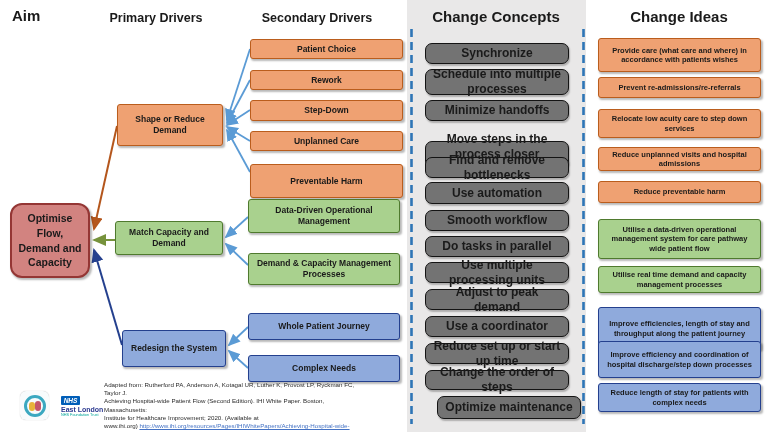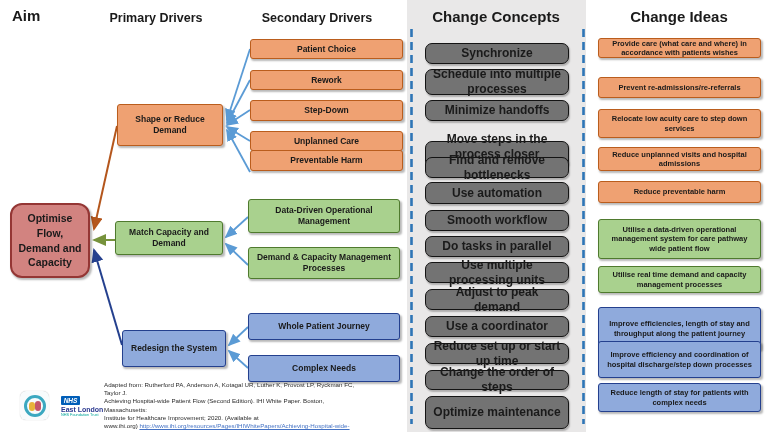--- a/index.html
+++ b/index.html
@@ -122,42 +122,42 @@
 <div class="box aim-box">Optimise Flow, Demand and Capacity</div>
 
 <div class="box rounded orange prim" style="left:117px; top:104px; width:106px; height:42px;">Shape or Reduce Demand</div>
 <div class="box rounded green prim" style="left:115px; top:221px; width:108px; height:34px;">Match Capacity and Demand</div>
 <div class="box rounded blue prim" style="left:122px; top:330px; width:104px; height:37px;">Redesign the System</div>
 
 <div class="box rounded orange sec" style="top:39px; height:20px;">Patient Choice</div>
 <div class="box rounded orange sec" style="top:70px; height:20px;">Rework</div>
 <div class="box rounded orange sec" style="top:100px; height:21px;">Step-Down</div>
 <div class="box rounded orange sec" style="top:131px; height:20px;">Unplanned Care</div>
-<div class="box rounded orange sec" style="top:150px; height:21px;">Preventable Harm</div>
+<div class="box rounded orange sec" style="top:164px; height:34px;">Preventable Harm</div>
 <div class="box rounded green sec2" style="top:199px; height:34px;">Data-Driven Operational Management</div>
-<div class="box rounded green sec2" style="top:247px; height:32px;">Demand &amp; Capacity Management Processes</div>
+<div class="box rounded green sec2" style="top:253px; height:32px;">Demand &amp; Capacity Management Processes</div>
 <div class="box rounded blue sec2" style="top:313px; height:27px;">Whole Patient Journey</div>
 <div class="box rounded blue sec2" style="top:355px; height:27px;text-align:right;">Complex Needs</div>
 
 <div class="box con" style="top:43px; height:21px;">Synchronize</div>
 <div class="box con" style="top:69px; height:26px;">Schedule into multiple processes</div>
 <div class="box con" style="top:100px; height:21px;">Minimize handoffs</div>
 <div class="box con" style="top:141px; height:27px;">Move steps in the process closer together</div>
 <div class="box con" style="top:157px; height:21px;">Find and remove bottlenecks</div>
 <div class="box con" style="top:182px; height:22px;">Use automation</div>
 <div class="box con" style="top:210px; height:21px;">Smooth workflow</div>
 <div class="box con" style="top:236px; height:21px;">Do tasks in parallel</div>
 <div class="box con" style="top:262px; height:21px;">Use multiple processing units</div>
 <div class="box con" style="top:289px; height:21px;">Adjust to peak demand</div>
 <div class="box con" style="top:316px; height:21px;">Use a coordinator</div>
 <div class="box con" style="top:343px; height:21px;">Reduce set up or start up time</div>
 <div class="box con" style="top:370px; height:20px;">Change the order of steps</div>
-<div class="box con" style="top:396px; height:33px;">Optimize maintenance</div>
+<div class="box con" style="top:396px; height:23px;margin-left:12px;">Optimize maintenance</div>
 
-<div class="box rounded orange idea" style="top:38px; height:20px;">Provide care (what care and where) in accordance with patients wishes</div>
+<div class="box rounded orange idea" style="top:38px; height:34px;">Provide care (what care and where) in accordance with patients wishes</div>
 <div class="box rounded orange idea" style="top:77px; height:21px;">Prevent re-admissions/re-referrals</div>
 <div class="box rounded orange idea" style="top:109px; height:29px;">Relocate low acuity care to step down services</div>
 <div class="box rounded orange idea" style="top:147px; height:24px;">Reduce unplanned visits and hospital admissions</div>
 <div class="box rounded orange idea" style="top:181px; height:22px;">Reduce preventable harm</div>
 <div class="box rounded green idea" style="top:219px; height:40px;">Utilise a data-driven operational management system for care pathway wide patient flow</div>
 <div class="box rounded green idea" style="top:266px; height:27px;">Utilise real time demand and capacity management processes</div>
 <div class="box rounded blue idea" style="top:307px; height:43px;">Improve efficiencies, length of stay and throughput along the patient journey</div>
 <div class="box rounded blue idea" style="top:341px; height:37px;">Improve efficiency and coordination of hospital discharge/step down processes</div>
 <div class="box rounded blue idea" style="top:383px; height:29px;">Reduce length of stay for patients with complex needs</div>
 

